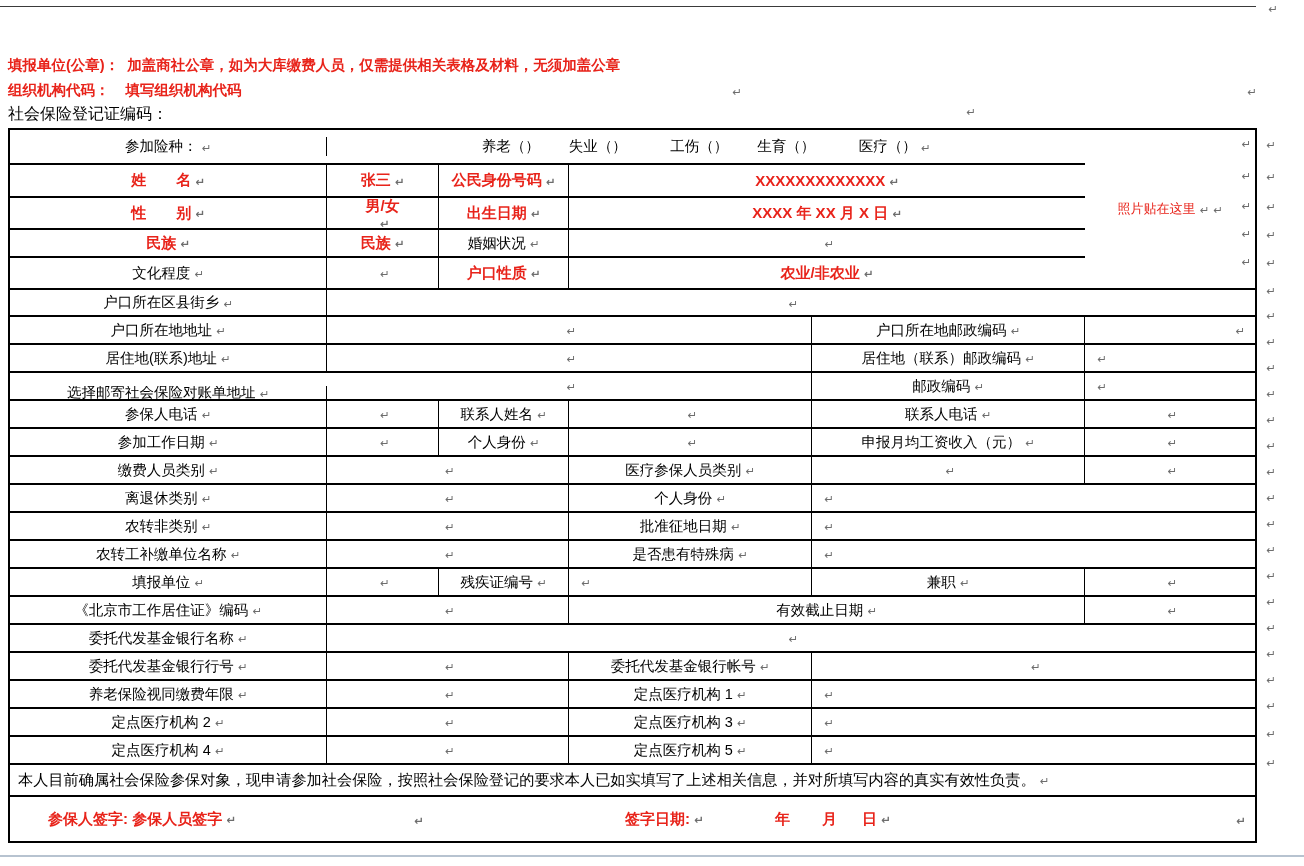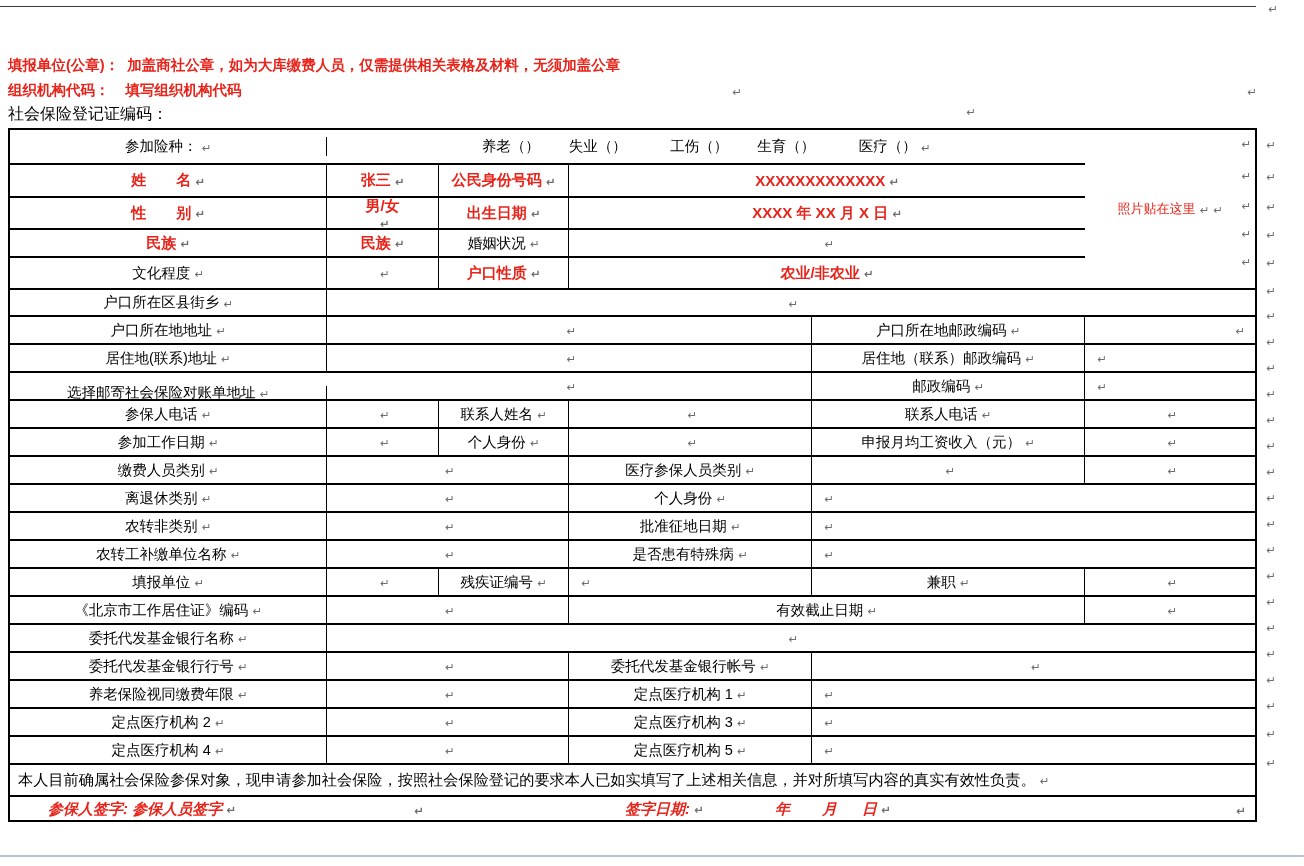--- a/index.html
+++ b/index.html
@@ -192,21 +192,21 @@
         <div class="trow" style="height: 26px;">
           <div class="cell" style="width: 25.46%;"><span>定点医疗机构 4</span><span class="pil">↵</span></div>
           <div class="cell" style="width: 19.44%;"><span></span><span class="pil">↵</span></div>
           <div class="cell" style="width: 19.52%;"><span>定点医疗机构 5</span><span class="pil">↵</span></div>
           <div class="cell al" style="width: 35.58%;"><span></span><span class="pil">↵</span></div>
         </div>
       </div>
     <div class="trow" id="declrow" style="height: 30px;">
         <div class="cell al declcell" style="width: 100%;"><span>本人目前确属社会保险参保对象，现申请参加社会保险，按照社会保险登记的要求本人已如实填写了上述相关信息，并对所填写内容的真实有效性负责。</span><span class="pil">↵</span></div>
       </div>
-    <div class="trow nb sigrow" id="sigrow" style="height: 23px; font-style: italic;">
+    <div class="trow nb sigrow" id="sigrow" style="height: 44px;">
         <span class="sigitem" style="left: 38px;"><span>参保人签字: 参保人员签字</span><span class="pil">↵</span></span>
         <span class="sigitem" style="left: 400px;"><span></span><span class="pil">↵</span></span>
         <span class="sigitem" style="left: 615px;"><span>签字日期:</span><span class="pil">↵</span></span>
         <span class="sigitem" style="left: 765px;"><span>年</span></span>
         <span class="sigitem" style="left: 812px;"><span>月</span></span>
         <span class="sigitem" style="left: 852px;"><span>日</span><span class="pil">↵</span></span>
         <span class="sigitem" style="left: 1222px;"><span></span><span class="pil">↵</span></span>
       </div>
   </div>
 

